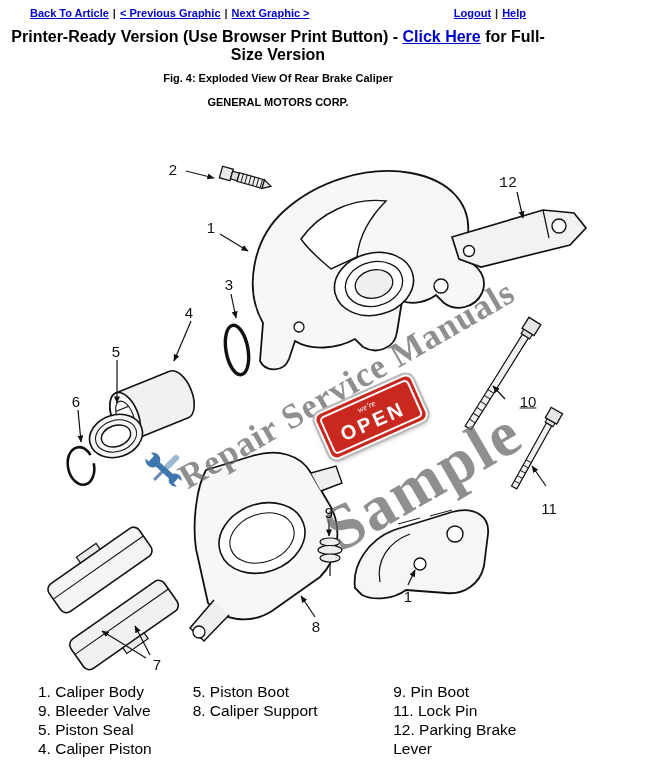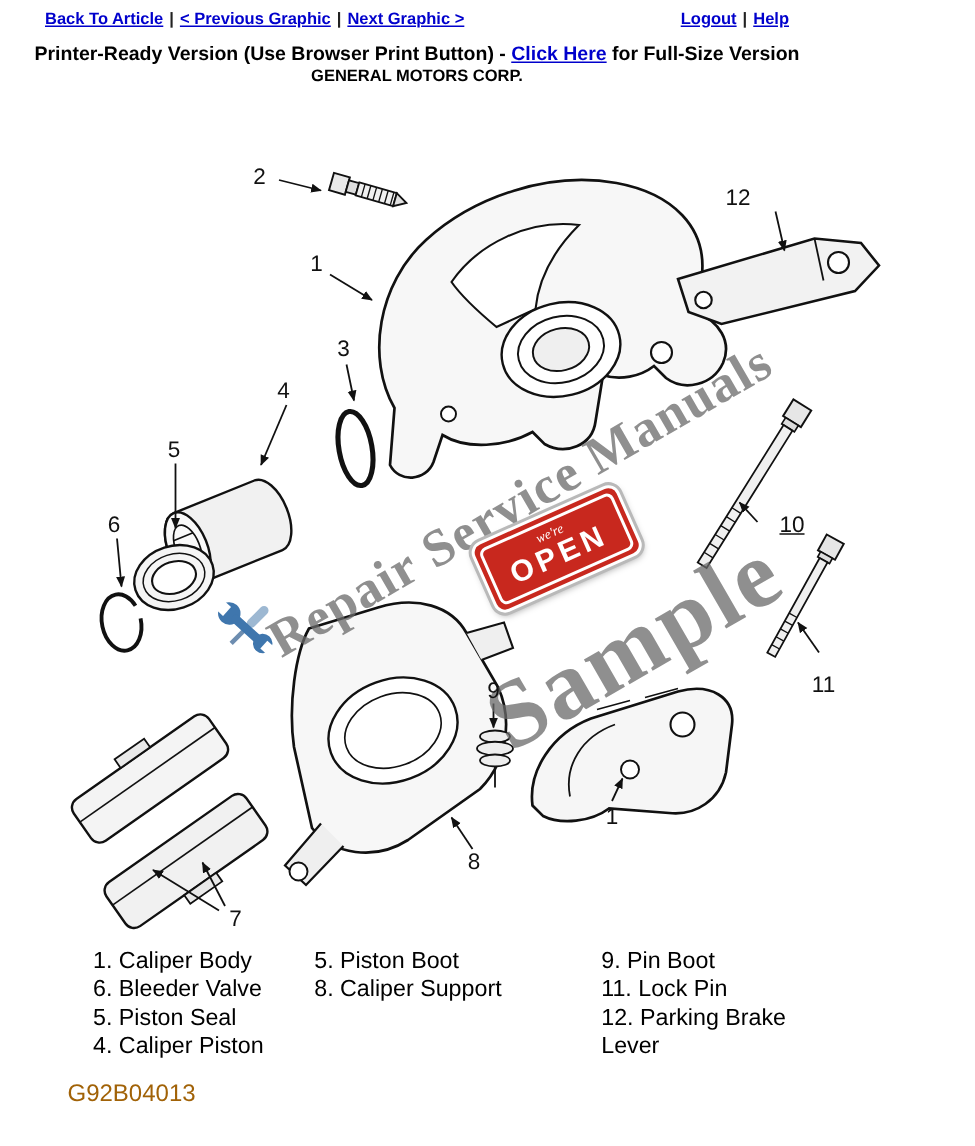--- a/index.html
+++ b/index.html
@@ -12,25 +12,25 @@
 
   
   .topnav {
     display:flex; justify-content:space-between; align-items:center;
     padding:7px 30px 0 30px; font-size:11px; font-weight:bold;
   }
   .topnav a { color:#0000cc; text-decoration:underline; cursor:pointer; }
   .sep { margin:0 4px; color:#222; font-weight:bold; }
 
   
-  .title-line { text-align:center; font-size:13px; font-weight:bold; margin-top:9px; }
+  .title-line { text-align:center; font-size:16px; font-weight:bold; margin-top:9px; }
   .title-line span { white-space:pre-wrap; }
   .title-line a { color:#0000cc; text-decoration:underline; cursor:pointer; }
   .fig-caption { text-align:center; font-size:11px; font-weight:bold; margin-top:8px; }
-  .company     { text-align:center; font-size:11px; font-weight:bold; margin-top:2px; }
+  .company     { text-align:center; font-size:11px; font-weight:bold; margin-top:12px; }
 
   
   .diagram { position:relative; width:650px; height:558px; margin-top:10px; }
   .diagram svg.art { position:absolute; left:0; top:0; }
 
   .wm {
     position:absolute; white-space:nowrap; pointer-events:none;
     color:rgba(105,105,105,0.75); font-family:"Liberation Serif", serif; font-weight:bold;
     transform:translate(-50%,-50%) rotate(-30deg);
   }
@@ -49,21 +49,21 @@
 
   .tools-icon { position:absolute; left:140px; top:328px; width:48px; height:48px; }
 
   .callouts { position:absolute; left:0; top:0; width:100%; height:100%; pointer-events:none; }
   .callout {
     position:absolute; transform:translate(-50%,-50%);
     font-size:15px; color:#111; font-family:"Liberation Sans", sans-serif;
   }
 
   
-  .legend { display:flex; padding-left:62px; margin-top:6px; }
+  .legend { display:flex; padding-left:38px; margin-top:6px; }
   .legend ul { list-style:none; margin:0; padding:0; }
   .legend li { font-size:15.5px; line-height:19px; color:#000; }
   .col1 { width:158px; }
   .col2 { width:205px; }
 
   .footer-code { margin:14px 0 0 45px; font-size:16px; color:#a16207; }
 </style>
 </head>
 <body>
 
@@ -74,20 +74,21 @@
       <a>Back To Article</a><span class="sep">|</span><a>&lt; Previous Graphic</a><span class="sep">|</span><a>Next Graphic &gt;</a>
     </div>
     <div class="nav-right">
       <a>Logout</a><span class="sep">|</span><a>Help</a>
     </div>
   </div>
 
   <div class="title-line">
     <span>Printer-Ready Version (Use Browser Print Button) - </span><a>Click Here</a><span> for Full-Size Version</span>
   </div>
+  <div class="fig-caption">Fig. 4: Exploded View Of Rear Brake Caliper</div>
   <div class="company">GENERAL MOTORS CORP.</div>
 
   <div class="diagram">
 
     <svg class="art" width="650" height="558" viewBox="0 0 650 558">
       <defs>
         <marker id="arr" markerWidth="8" markerHeight="8" refX="5.5" refY="2.5" orient="auto">
           <path d="M0,0 L6,2.5 L0,5 Z" fill="#111"></path>
         </marker>
       </defs>
@@ -228,40 +229,40 @@
           <rect x="20.5" y="40" width="7" height="8" fill="#ffffff"></rect>
         </g>
       </svg>
     </div>
 
     <div class="wm wm2">Sample</div>
 
     <div class="callouts">
 
     <div class="callout" style="left: 173px; top: 51px;">2</div>
-        <div class="callout" style="left: 492px; top: 65px;">12</div>
+        <div class="callout" style="left: 508px; top: 65px; font-family: Liberation Mono, monospace;">12</div>
         <div class="callout" style="left: 211px; top: 109px;">1</div>
         <div class="callout" style="left: 229px; top: 166px;">3</div>
         <div class="callout" style="left: 189px; top: 194px;">4</div>
         <div class="callout" style="left: 116px; top: 233px;">5</div>
         <div class="callout" style="left: 76px; top: 283px;">6</div>
         <div class="callout" style="left: 528px; top: 283px; text-decoration: underline;">10</div>
         <div class="callout" style="left: 549px; top: 378px; margin-top: 12px;">11</div>
         <div class="callout" style="left: 329px; top: 394px;">9</div>
         <div class="callout" style="left: 408px; top: 478px;">1</div>
         <div class="callout" style="left: 316px; top: 508px;">8</div>
         <div class="callout" style="left: 157px; top: 546px;">7</div>
       </div>
   </div>
 
   <div class="legend">
     <ul class="legend-col col1">
 
     <li class="legend-item">1. Caliper Body</li>
-        <li class="legend-item">6. Bleeder Valve</li>
+        <li class="legend-item">9. Bleeder Valve</li>
         <li class="legend-item">5. Piston Seal</li>
         <li class="legend-item">4. Caliper Piston</li>
       </ul>
     <ul class="legend-col col2">
 
     <li class="legend-item">5. Piston Boot</li>
         <li class="legend-item">8. Caliper Support</li>
       </ul>
     <ul class="legend-col col3">
 

